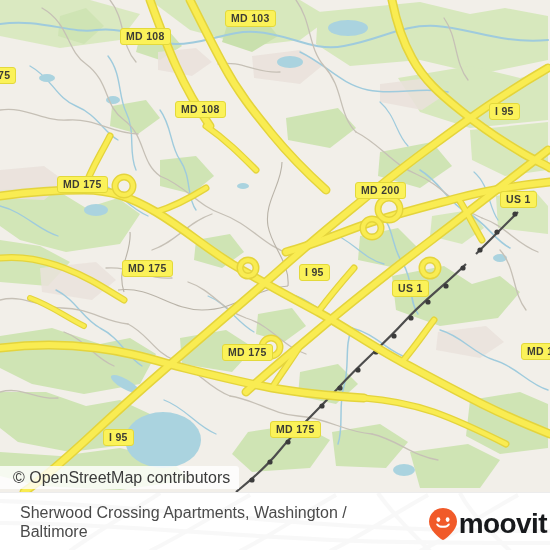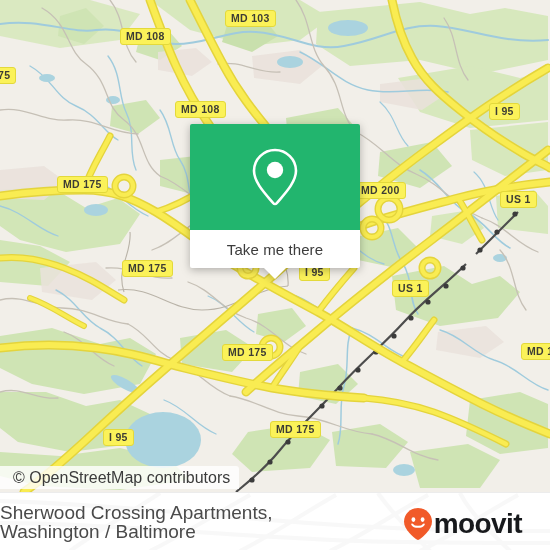--- a/index.html
+++ b/index.html
@@ -79,26 +79,26 @@
     display:flex;align-items:center;
     box-sizing:border-box;
     overflow:hidden;
   }
   #footer-watermark{
     position:absolute;left:0;top:0;width:550px;height:58px;
     opacity:.5;pointer-events:none;
   }
   #footer-title{
     position:relative;
-    width:350px;
-    font-size:19px;color:#4a4a4a;line-height:19px;
+    margin-left:20px;width:350px;
+    font-size:16px;color:#4a4a4a;line-height:19px;
     z-index:2;
   }
   #logo{
-    position:absolute;right:28px;top:50%;margin-top:-15px;
+    position:absolute;right:3px;top:50%;margin-top:-15px;
     display:flex;align-items:center;z-index:2;
   }
   #logo-word{
     font-size:28px;font-weight:bold;color:#17191c;
     letter-spacing:-0.6px;line-height:28px;
     margin-left:1px;
   }
 </style>
 </head>
 <body>
@@ -328,32 +328,20 @@
         <div class="shield" style="left: 299px; top: 264px;">I 95</div>
         <div class="shield" style="left: 392px; top: 280px;">US 1</div>
         <div class="shield" style="left: 222px; top: 344px;">MD 175</div>
         <div class="shield" style="left: 521px; top: 343px;">MD 1</div>
         <div class="shield" style="left: 103px; top: 429px;">I 95</div>
         <div class="shield" style="left: 270px; top: 421px;">MD 175</div>
         <div class="shield" style="left: -8px; top: 67px;">75</div>
       </div>
   </div>
 
-  <div id="popup">
-    <div id="popup-head">
-      <svg width="56" height="64" viewBox="0 0 56 64">
-        <path d="M28 5 C16.5 5 7 14.3 7 25.8 C7 38 20 50.5 26.3 58.2 C27.2 59.3 28.8 59.3 29.7 58.2 C36 50.5 49 38 49 25.8 C49 14.3 39.5 5 28 5 Z" fill="none" stroke="#ffffff" stroke-width="2.6"></path>
-        <circle cx="28" cy="25" r="8.2" fill="#ffffff"></circle>
-      </svg>
-    </div>
-    <div id="popup-body">
-      <span id="popup-label">Take me there</span>
-      <div id="popup-tail"></div>
-    </div>
-  </div>
 
   <div id="attribution">
     <span>© OpenStreetMap contributors</span>
   </div>
 
   <div id="footer">
     <svg id="footer-watermark" viewBox="0 0 550 58">
       <rect x="0" y="0" width="550" height="58" fill="#ffffff"></rect>
       <g stroke="#f2f2f2" stroke-width="4" fill="none">
         <path d="M70,58 C100,36 130,20 160,0"></path>

